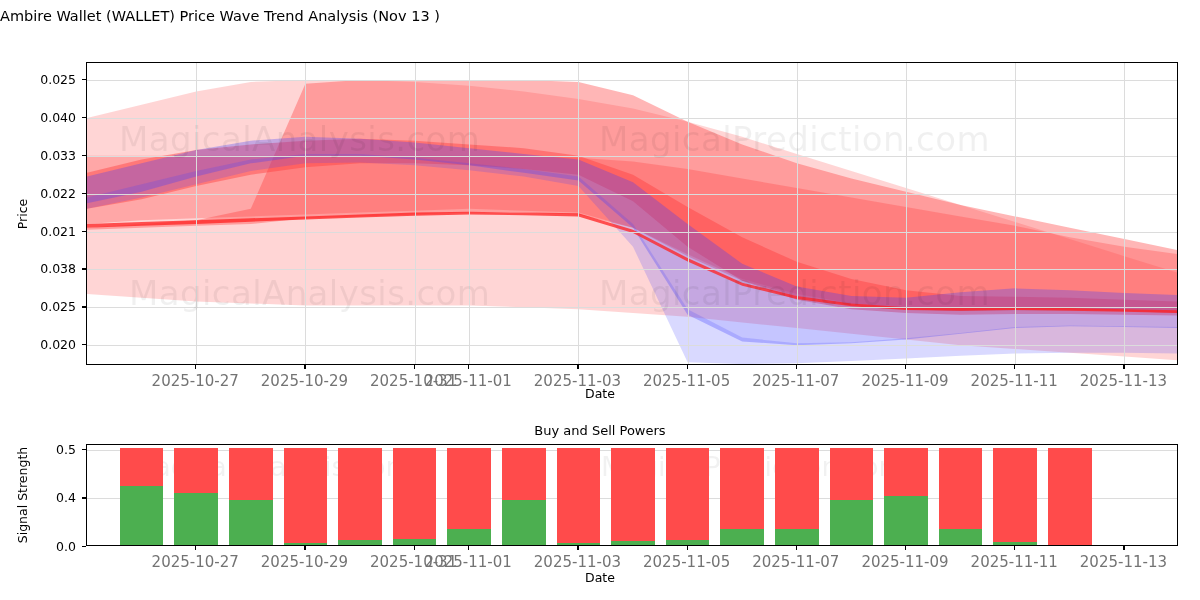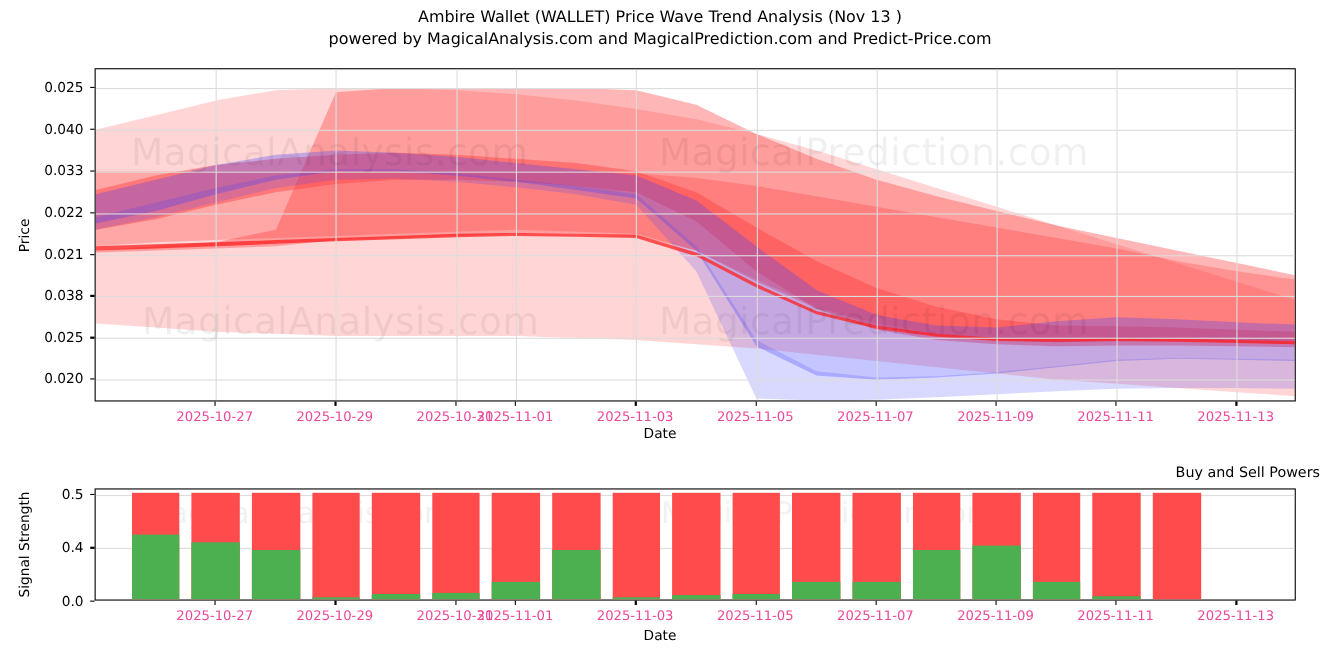--- a/index.html
+++ b/index.html
@@ -1,40 +1,40 @@
 <!DOCTYPE html>
 <html><head>
 <meta charset="utf-8">
 <style>
   html,body{margin:0;padding:0;background:#ffffff;}
   body{width:1200px;height:600px;overflow:hidden;
        font-family:"DejaVu Sans","Liberation Sans",sans-serif;color:#000;}
   #root{position:relative;width:1200px;height:600px;}
 
   
-  .title-block{position:absolute;left:0;top:6px;width:1200px;text-align:center;}
+  .title-block{position:absolute;left:0;top:6px;width:1200px;text-align:left;}
   .title-line{font-size:14.5px;line-height:20px;color:#000;}
 
   
   .panel{position:absolute;}
   .plotbox{position:absolute;border:1.3px solid #000;background:#fff;box-sizing:border-box;overflow:hidden;}
   .gridv{position:absolute;top:0;bottom:0;width:1px;background:#dcdcdc;}
   .gridh{position:absolute;left:0;right:0;height:1px;background:#dcdcdc;}
 
   .ytick{position:absolute;right:0;transform:translateY(-50%);font-size:12.5px;
          text-align:right;white-space:nowrap;color:#000;}
   .ytickmark{position:absolute;width:4px;height:1.3px;background:#000;}
-  .xtick{position:absolute;top:0;transform:translateX(-50%);font-size:12px;
-         white-space:nowrap;color:#ec4899;}
+  .xtick{position:absolute;top:0;transform:translateX(-50%);font-size:15px;
+         white-space:nowrap;color:#737373;}
   .xtickmark{position:absolute;width:1.3px;height:4px;background:#000;}
 
   .axlabel{position:absolute;font-size:12.5px;color:#000;text-align:center;}
   .ylabel{position:absolute;font-size:12.5px;color:#000;
           transform-origin:0 0;white-space:nowrap;}
-  .subtitle{position:absolute;width:100%;text-align:right;font-size:13px;color:#000;}
+  .subtitle{position:absolute;width:100%;text-align:center;font-size:13px;color:#000;}
 
   
   .wm{position:absolute;color:#000;opacity:0.055;white-space:nowrap;
       font-size:34px;letter-spacing:0.4px;pointer-events:none;}
   .wm2{position:absolute;color:#000;opacity:0.05;white-space:nowrap;
       font-size:27px;pointer-events:none;}
 
   
   .bandsvg{position:absolute;left:0;top:0;}
 
@@ -43,21 +43,20 @@
   .bar .red{position:absolute;left:0;right:0;top:0;}
   .bar .green{position:absolute;left:0;right:0;bottom:0;}
 </style>
 </head>
 <body>
 
 <div id="root">
 
   <div class="title-block">
     <div class="title-line">Ambire Wallet (WALLET) Price Wave Trend Analysis (Nov 13 )</div>
-    <div class="title-line">powered by MagicalAnalysis.com and MagicalPrediction.com and Predict-Price.com</div>
   </div>
 
   <div class="panel" id="mainPanel" style="left:0;top:0;width:1200px;height:400px;">
 
     <div class="ylabel" id="mainYLabel" style="left: 22px; top: 213.5px; transform: rotate(-90deg) translate(-50%, -50%);">Price</div>
 
     <div class="plotbox" id="mainPlot" style="left:86px;top:62px;width:1092px;height:303px;">
       <svg class="bandsvg" id="mainSvg" width="1092" height="303">
           <polygon points="0.00,54.92 54.60,41.66 109.20,28.41 163.80,18.94 218.40,17.04 273.00,17.04 327.60,18.94 382.20,22.72 436.80,28.41 491.40,35.98 546.00,45.45 600.60,58.71 655.20,73.86 709.80,90.90 764.40,107.94 819.00,124.99 873.60,142.03 928.20,159.07 982.80,176.12 1037.40,193.16 1092.00,210.21 1092.00,297.32 1037.40,293.53 982.80,289.74 928.20,285.96 873.60,282.17 819.00,276.49 764.40,270.81 709.80,265.12 655.20,259.44 600.60,253.76 546.00,249.98 491.40,246.19 436.80,244.29 382.20,242.40 327.60,242.40 273.00,242.40 218.40,242.40 163.80,240.51 109.20,238.61 54.60,234.83 0.00,231.04" fill="#FF4040" fill-opacity="0.22" stroke="none"></polygon>
           <polygon points="0.00,92.79 54.60,92.79 109.20,92.79 163.80,92.79 218.40,92.79 273.00,92.79 327.60,92.79 382.20,92.79 436.80,92.79 491.40,94.69 546.00,98.48 600.60,106.05 655.20,115.52 709.80,124.99 764.40,134.46 819.00,143.93 873.60,153.39 928.20,162.86 982.80,174.22 1037.40,183.69 1092.00,191.27 1092.00,249.98 1037.40,248.08 982.80,246.19 928.20,246.19 873.60,248.08 819.00,246.19 764.40,240.51 709.80,231.04 655.20,215.89 600.60,191.27 546.00,164.76 491.40,149.61 436.80,147.71 382.20,145.82 327.60,147.71 273.00,149.61 218.40,151.50 163.80,153.39 109.20,155.29 54.60,157.18 0.00,160.97" fill="#FF4040" fill-opacity="0.3" stroke="none"></polygon>

